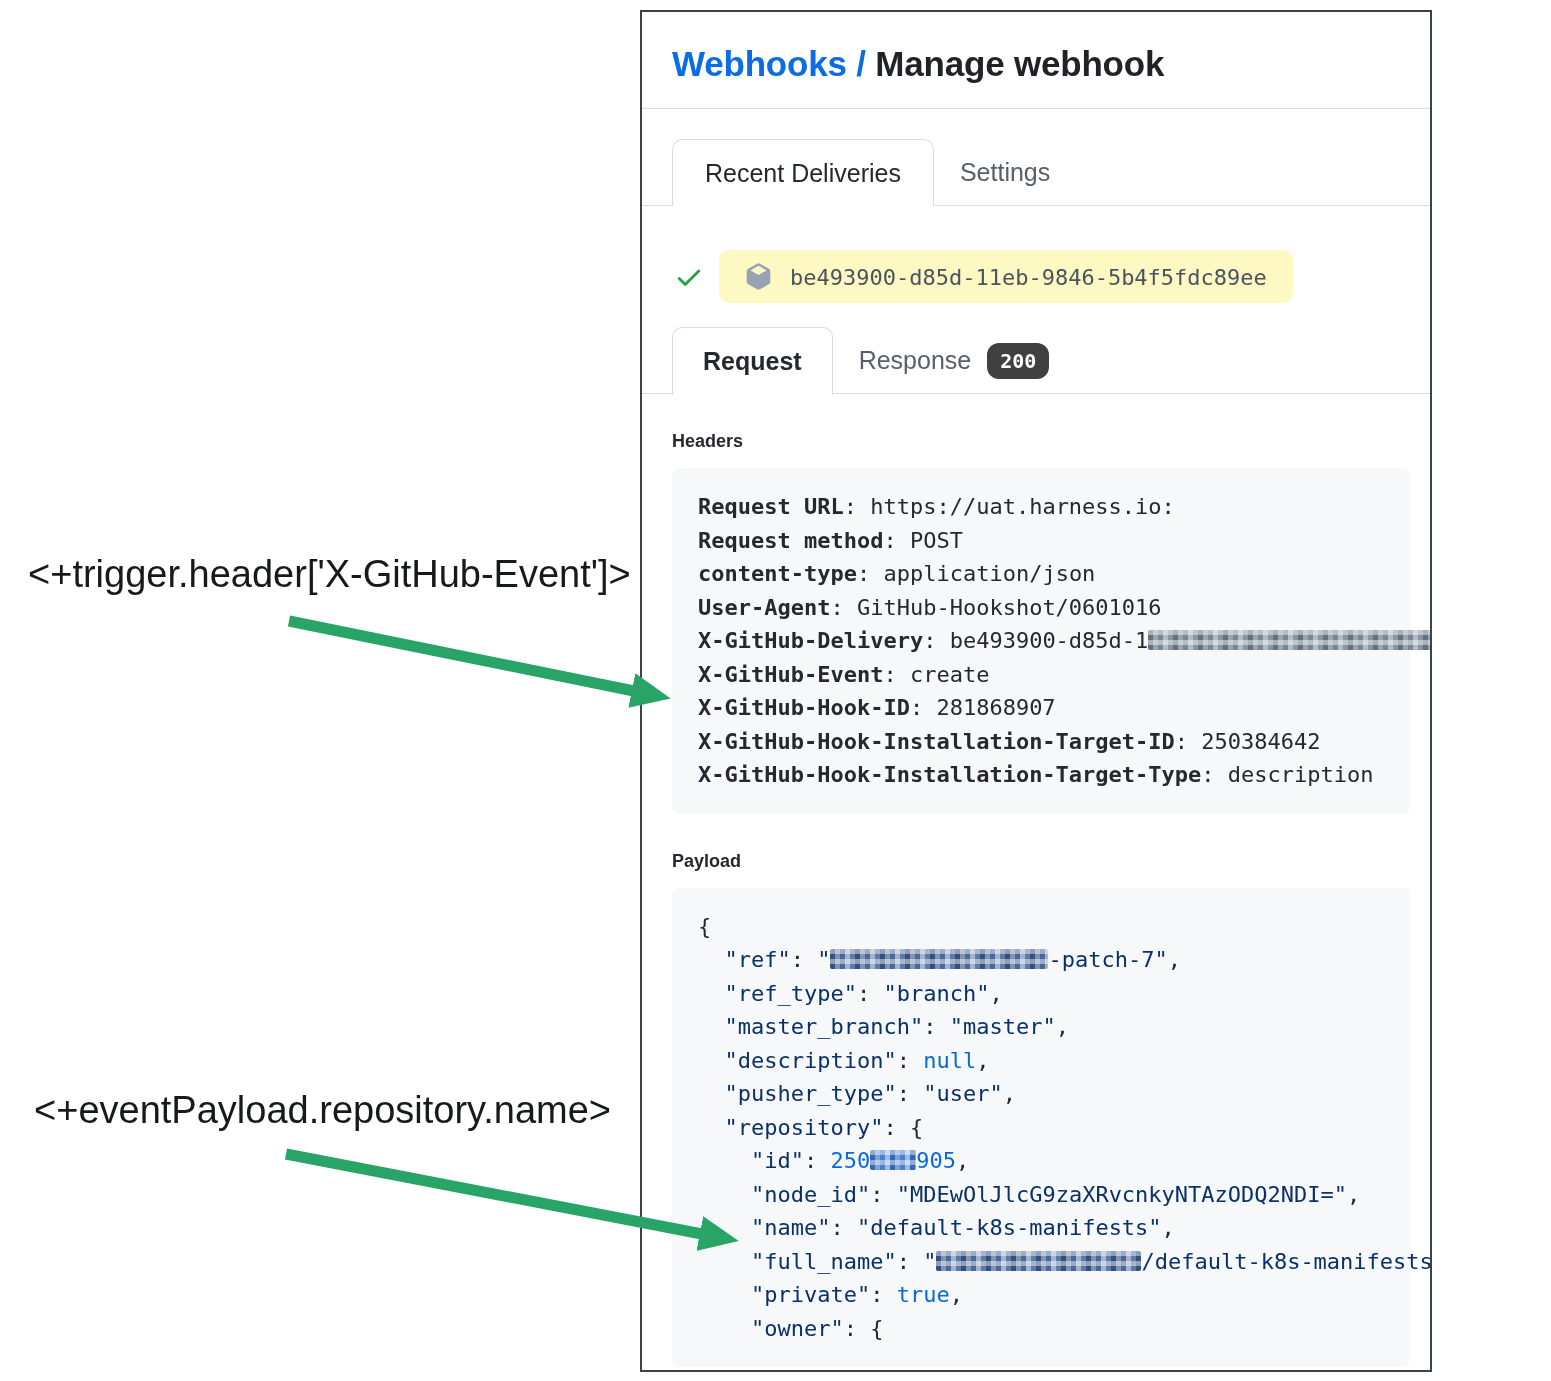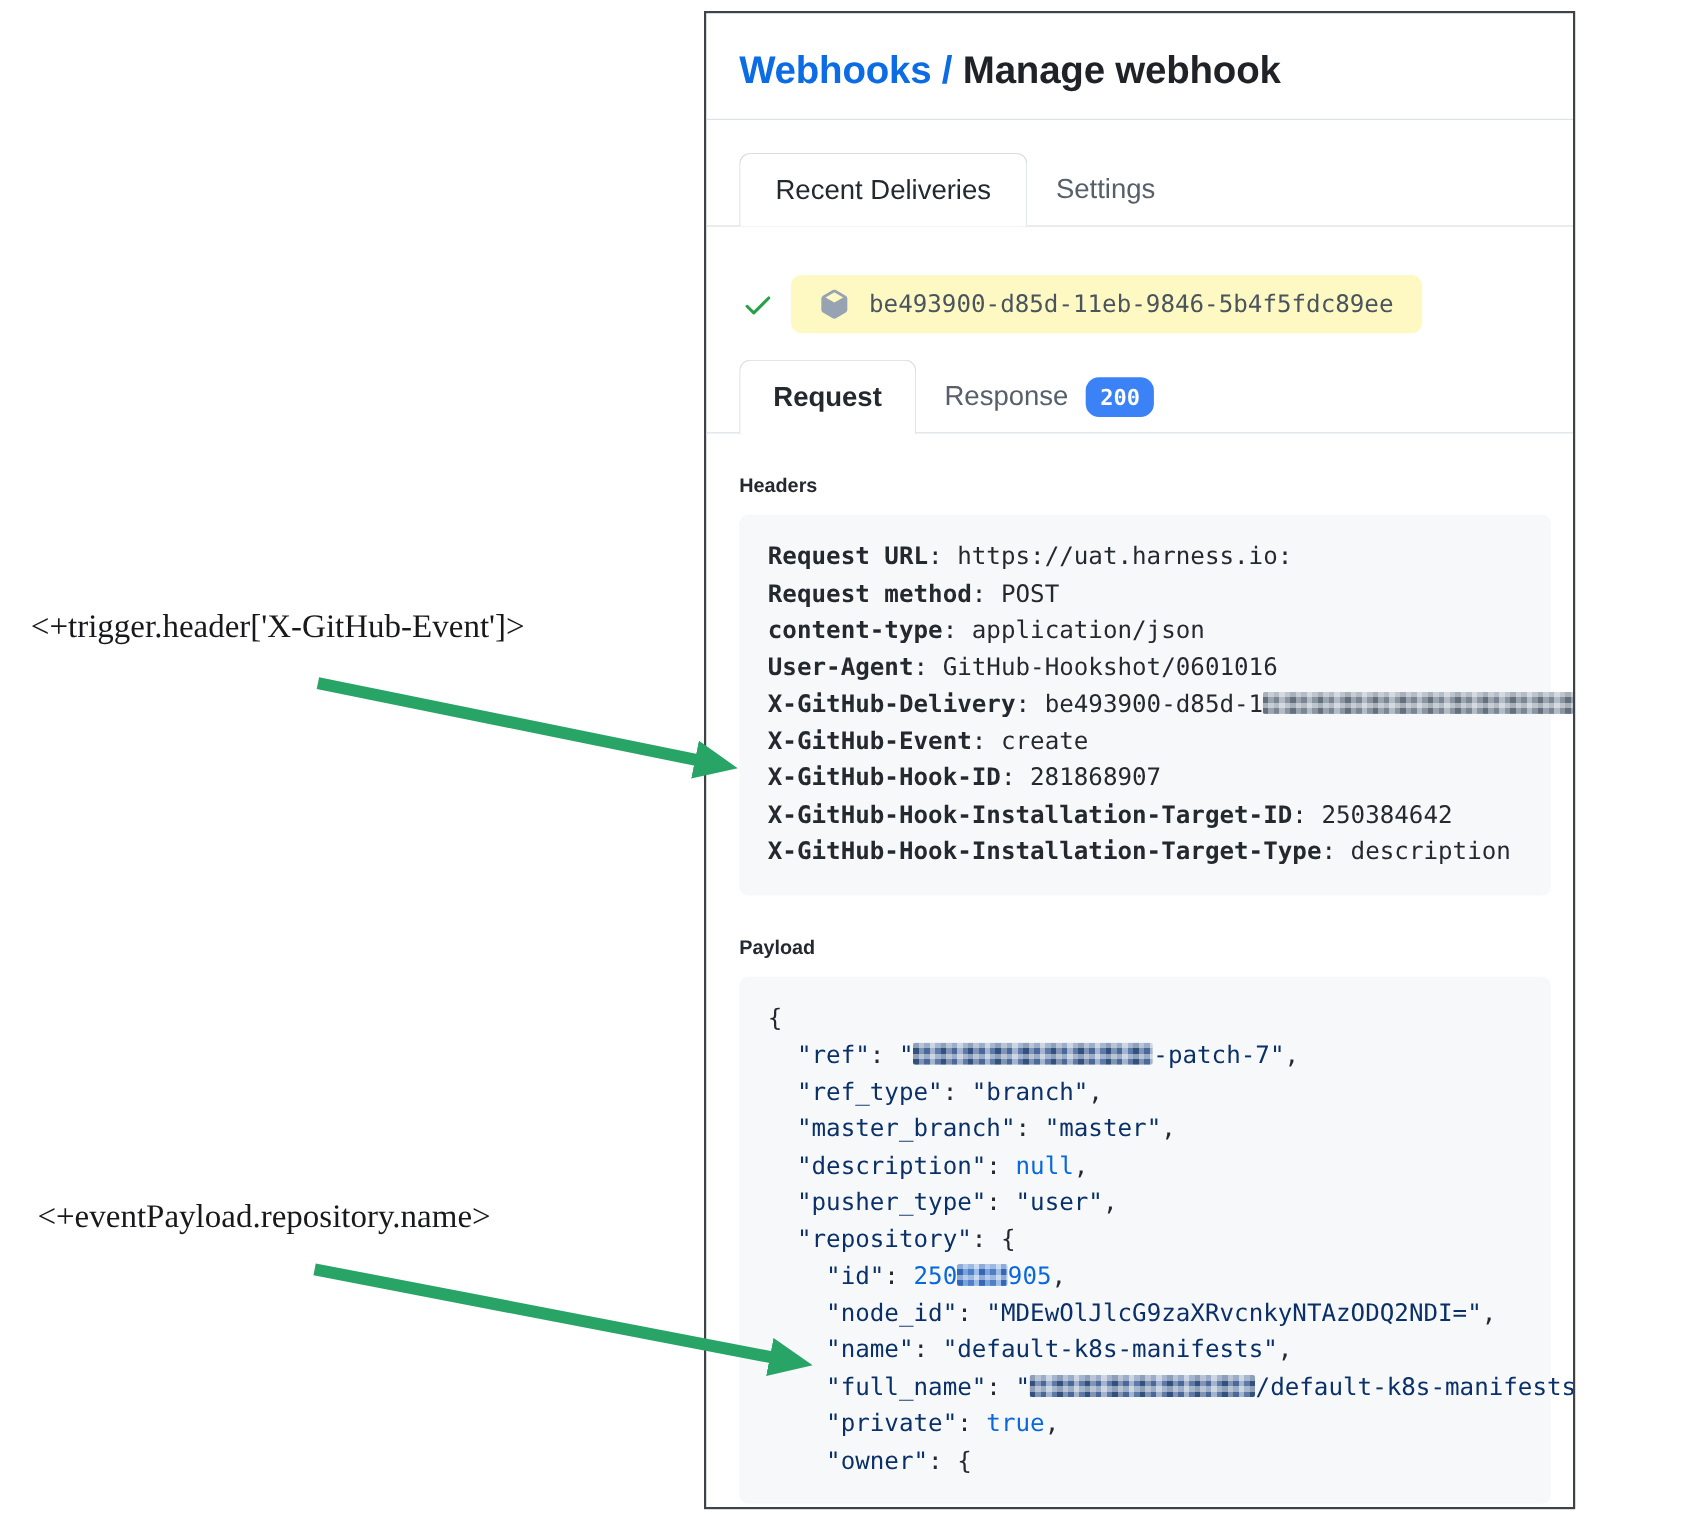--- a/index.html
+++ b/index.html
@@ -2,22 +2,22 @@
 <html><head>
 <meta charset="utf-8">
 <style>
   html,body{margin:0;padding:0;background:#fff;}
   body{
     position:relative;width:1551px;height:1381px;overflow:hidden;
     font-family:"Liberation Sans",sans-serif;color:#1f2328;
   }
   
   .annotation{
-    position:absolute;font-size:30px;color:#17191c;white-space:nowrap;
-    font-family:Liberation Serif, serif;z-index:6;
+    position:absolute;font-size:38px;color:#17191c;white-space:nowrap;
+    font-family:Liberation Sans, sans-serif;z-index:6;
   }
   #annotation-trigger{left:28px;top:553px;}
   #annotation-payload{left:34px;top:1089px;}
   .arrows{position:absolute;left:0;top:0;width:1551px;height:1381px;pointer-events:none;z-index:5;}
 
   
   .panel{
     position:absolute;left:640px;top:10px;width:792px;height:1362px;
     box-sizing:border-box;border:2px solid #3e4348;background:#fff;overflow:hidden;
   }
@@ -39,21 +39,21 @@
     font-size:25px;color:#57606a;line-height:67px;padding:0 26px;cursor:pointer;
     display:flex;align-items:center;gap:16px;box-sizing:border-box;white-space:nowrap;
   }
   .tab.active{
     position:relative;z-index:1;background:#fff;color:#24292f;
     border:1px solid #d8dee4;border-bottom:none;border-radius:10px 10px 0 0;padding:0 32px;
   }
   .subtabs{margin-top:24px;align-items:center;}
   .subtabs .tab.active{font-weight:600;padding:0 30px;}
   .badge{
-    background:#3b82f6;color:#fff;border-radius:12px;padding:4px 13px;
+    background:#404040;color:#fff;border-radius:12px;padding:4px 13px;
     font-family:"DejaVu Sans Mono",monospace;font-size:20px;font-weight:700;line-height:28px;
   }
 
   
   .delivery{margin-top:44px;display:flex;align-items:center;gap:15px;padding-left:2px;}
   .check-icon{width:30px;height:30px;color:#26a148;flex:0 0 auto;}
   .pill{
     display:inline-flex;align-items:flex-end;gap:18px;background:#fef9c3;
     border-radius:10px;padding:13px 26px;cursor:pointer;
   }

